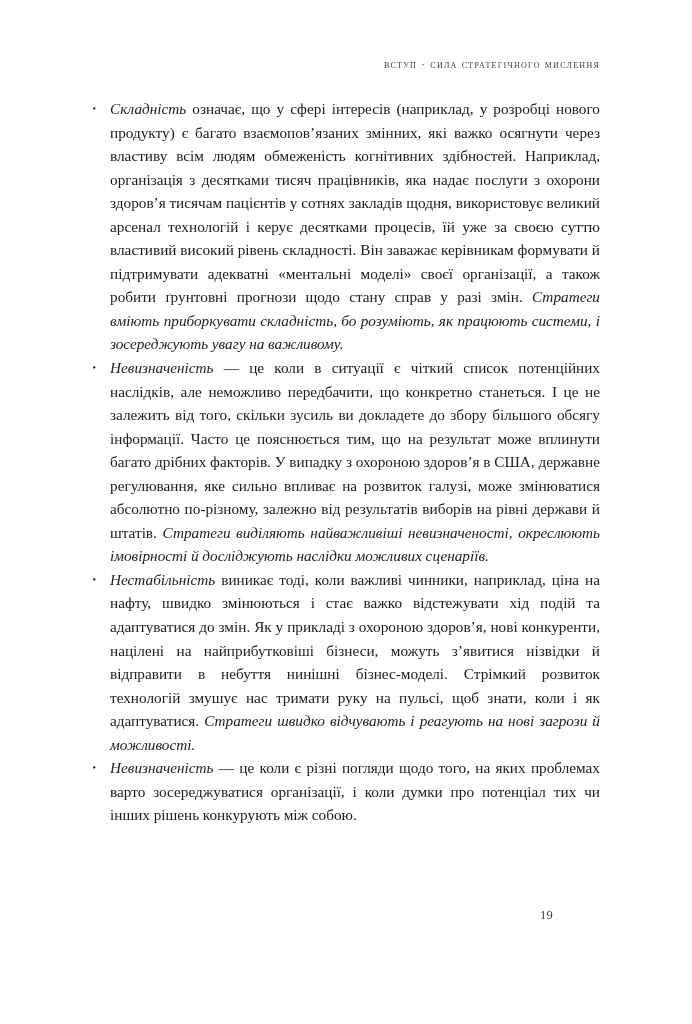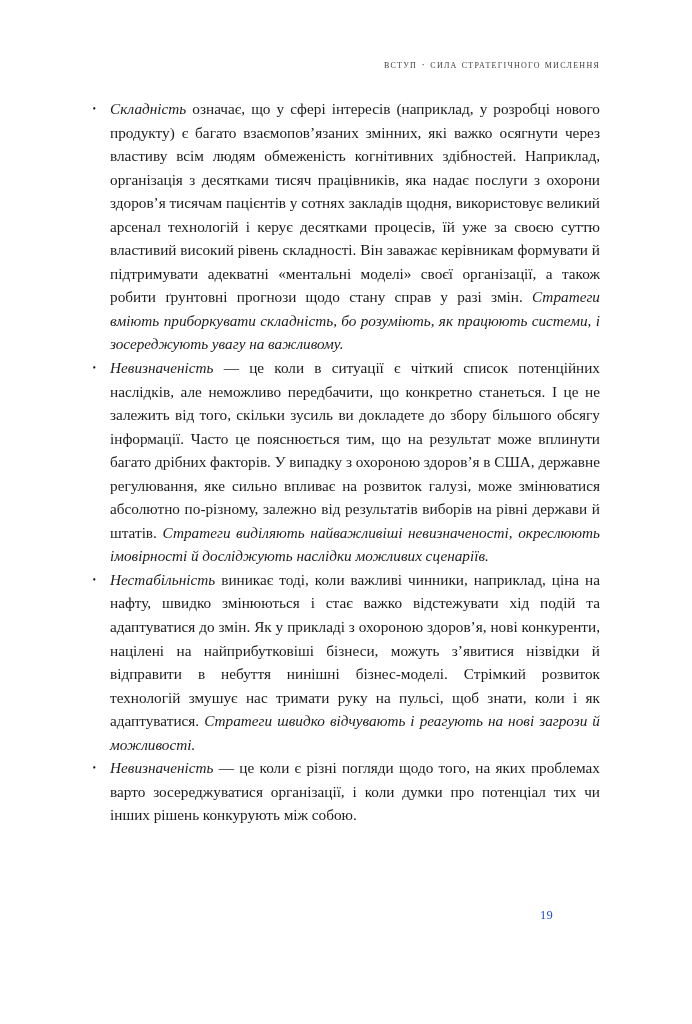--- a/index.html
+++ b/index.html
@@ -91,21 +91,21 @@
   }
 
   
   .folio {
     position: absolute;
     left: 0;
     right: 0;
     top: 908px;
     text-align: center;
     font-size: 12.5px;
-    color: #1d4ed8;
+    color: #14532d;
     letter-spacing: 0.3px;
   }
   .folio .folio-inner {
     display: inline-block;
     margin-left: 401px;
   }
 </style>
 </head>
 <body>
 

